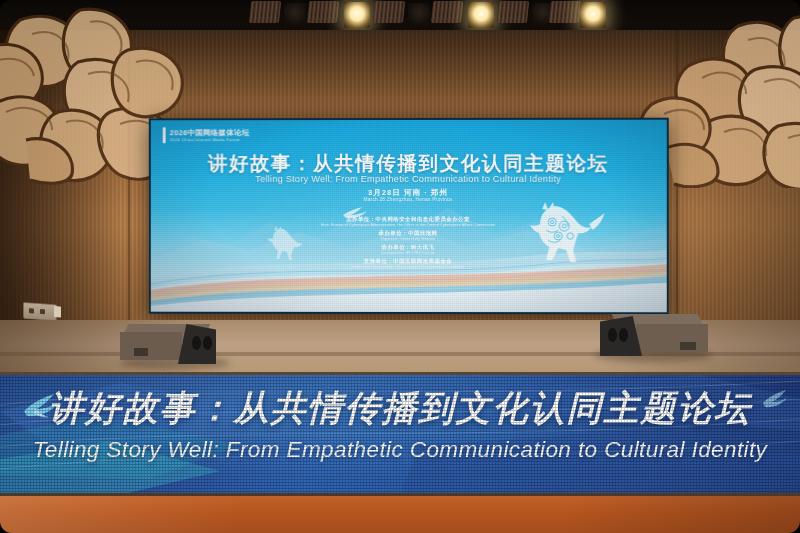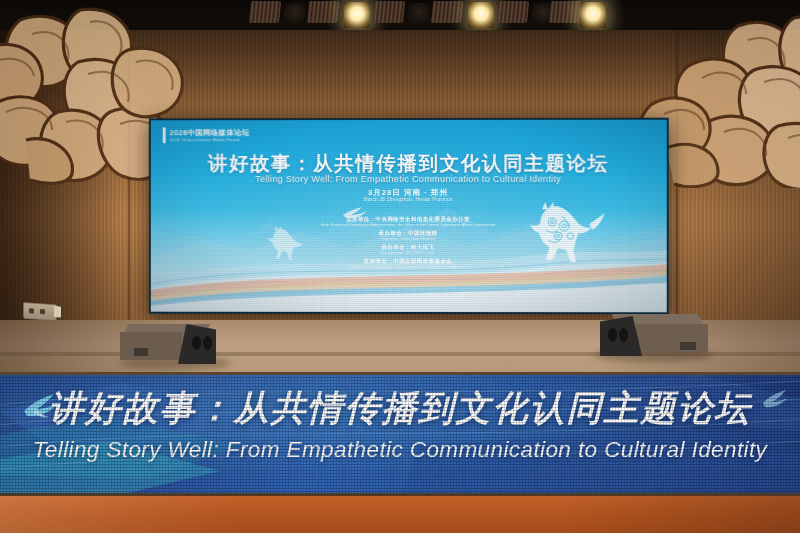--- a/index.html
+++ b/index.html
@@ -1,17 +1,17 @@
 <!DOCTYPE html>
 <html><head>
 <meta charset="utf-8">
 <style>
   html,body{margin:0;padding:0;background:#000;}
   body{width:800px;height:533px;overflow:hidden;font-family:"Liberation Sans",sans-serif;}
-  #stage{position:relative;width:800px;height:533px;overflow:hidden;background:#1a0f08;}
+  #stage{position:relative;width:800px;height:533px;overflow:hidden;background:#1a0f08;border-radius:12px;}
 
   
   .ceiling{position:absolute;left:0;top:0;width:800px;height:40px;background:
      linear-gradient(to bottom,#0a0806 0%,#110c08 60%,#0d0907 100%);}
   .truss{position:absolute;left:250px;top:0;width:340px;height:34px;}
   .lamp{position:absolute;top:2px;width:26px;height:26px;border-radius:4px;
         background:radial-gradient(circle at 50% 45%,#fffbe8 0%,#ffe9a8 35%,#7a5e2a 70%,#241a10 100%);
         box-shadow:0 0 16px 5px rgba(255,226,150,.45);}
   .lampdark{position:absolute;top:3px;width:22px;height:24px;border-radius:3px;
         background:radial-gradient(circle at 50% 40%,#2a2018 0%,#120d09 70%);}

